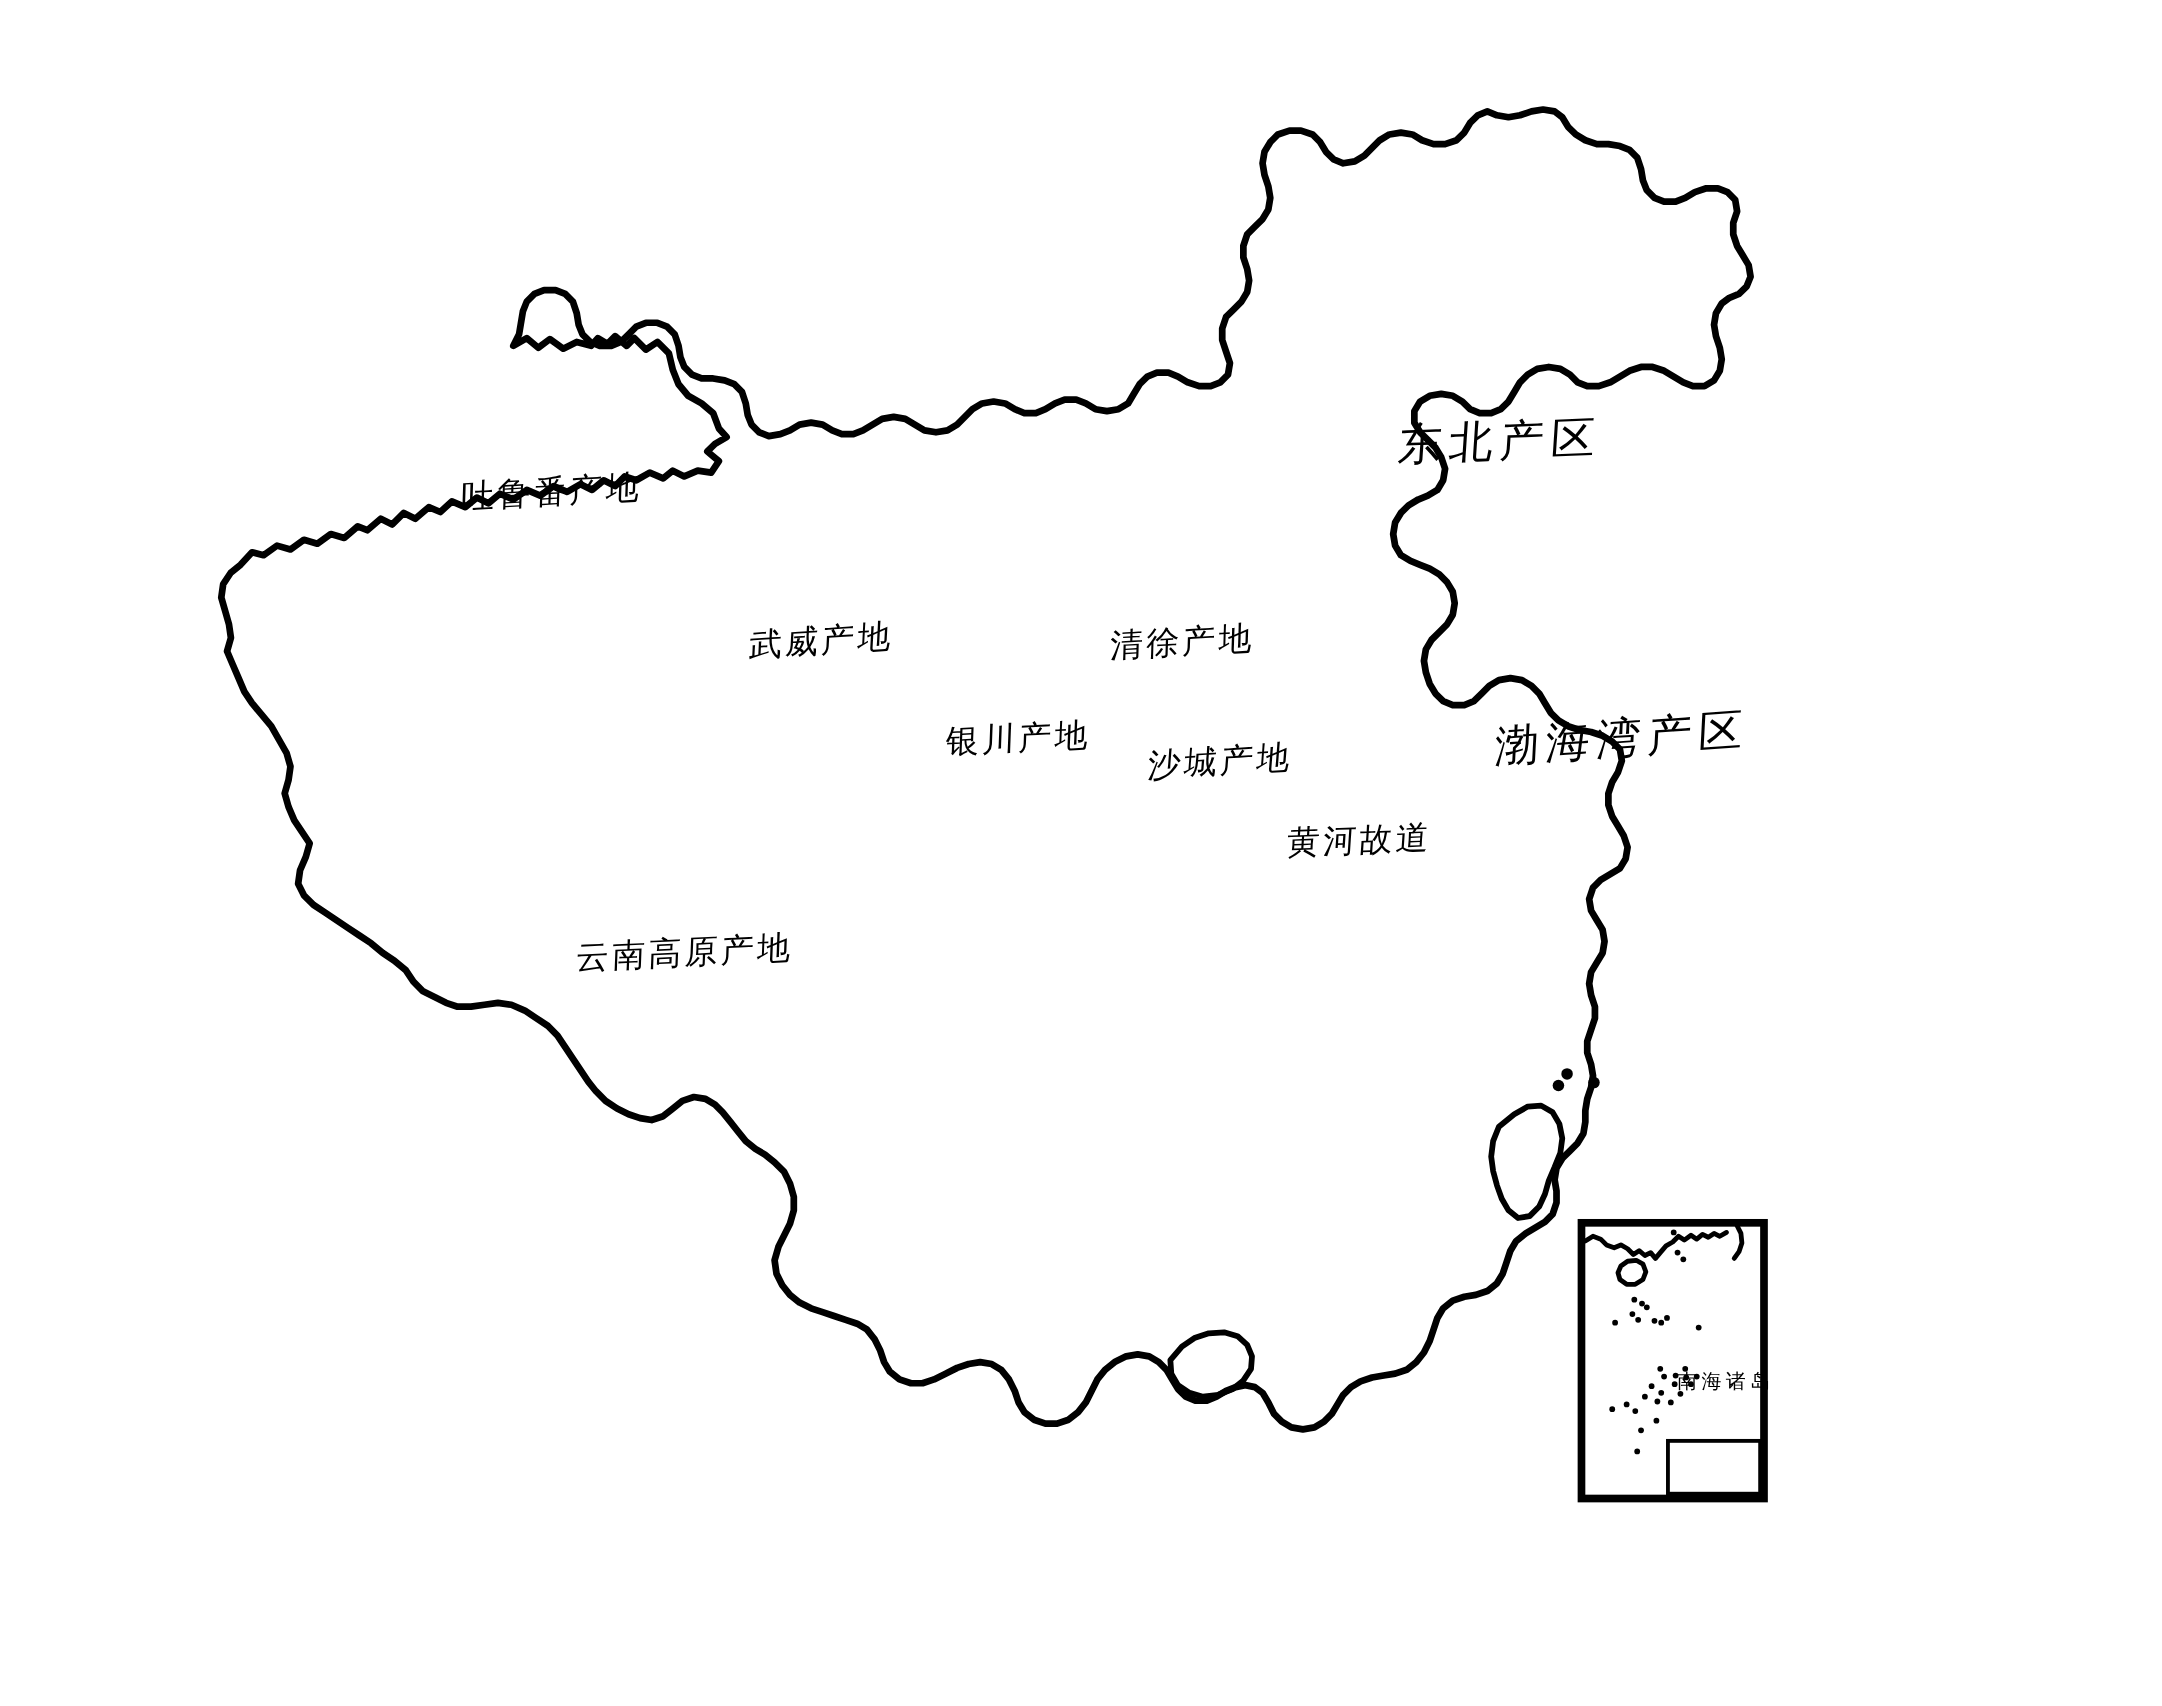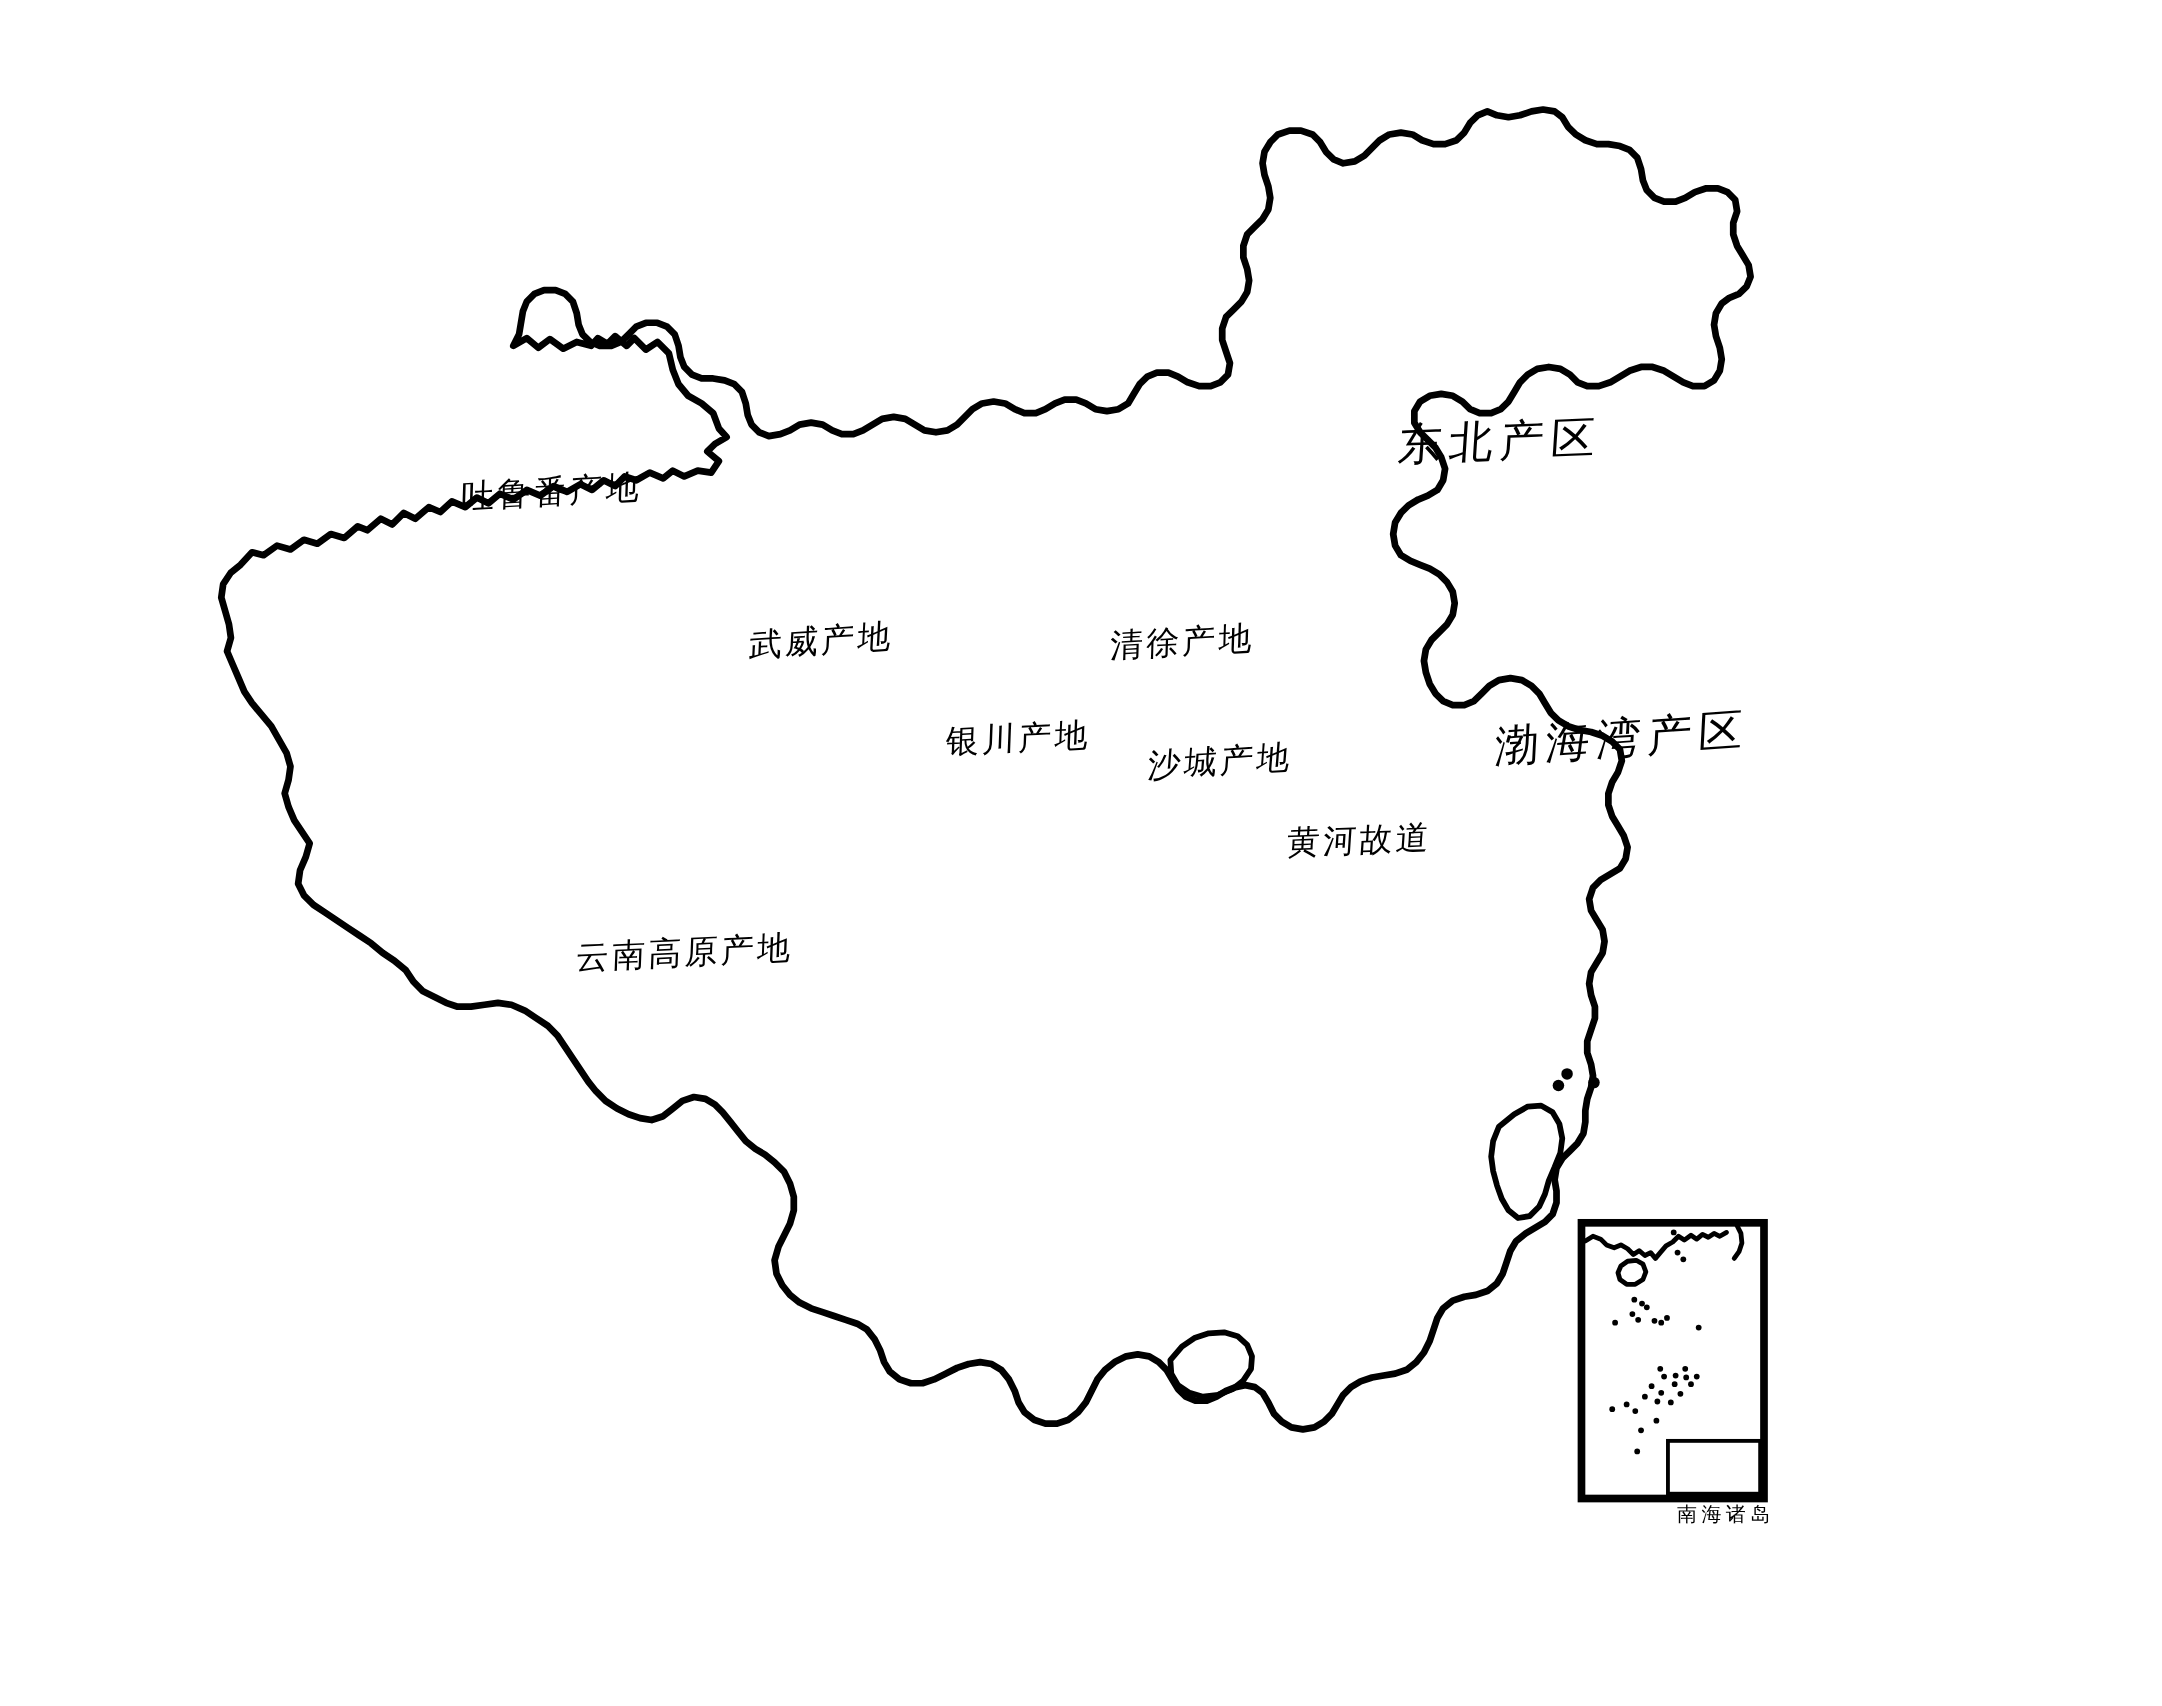--- a/index.html
+++ b/index.html
@@ -305,21 +305,21 @@
         <circle class="isle-dot" cx="1702" cy="1469" r="3"></circle>
         <circle class="isle-dot" cx="1724" cy="1479" r="3"></circle>
         <circle class="isle-dot" cx="1708" cy="1489" r="3"></circle>
         <circle class="isle-dot" cx="1704" cy="1511" r="3"></circle>
       </g>
 
       <rect class="inset-label-box" x="1736" y="1500" width="96" height="55"></rect>
     </g>
   </svg>
 
-  <div class="inset-caption" style="left:1677px; top:1504px;">南海诸岛</div>
+  <div class="inset-caption" style="left:1677px; top:1371px;">南海诸岛</div>
 
   <div class="region-label label-place tilt-1" style="left:461px; top:480px;">吐鲁番产地</div>
 
   <div class="region-label label-zone tilt-2" style="left:1398px; top:423px;">东北产区</div>
 
   <div class="region-label label-place tilt-3" style="left:749px; top:629px;">武威产地</div>
 
   <div class="region-label label-place tilt-1" style="left:1110px; top:629px;">清徐产地</div>
 
   <div class="region-label label-place tilt-4" style="left:946px; top:725px;">银川产地</div>

